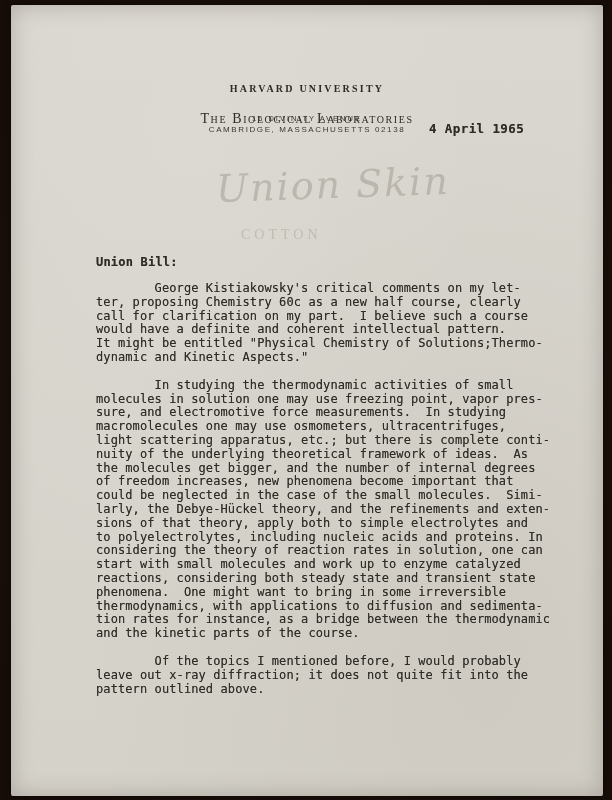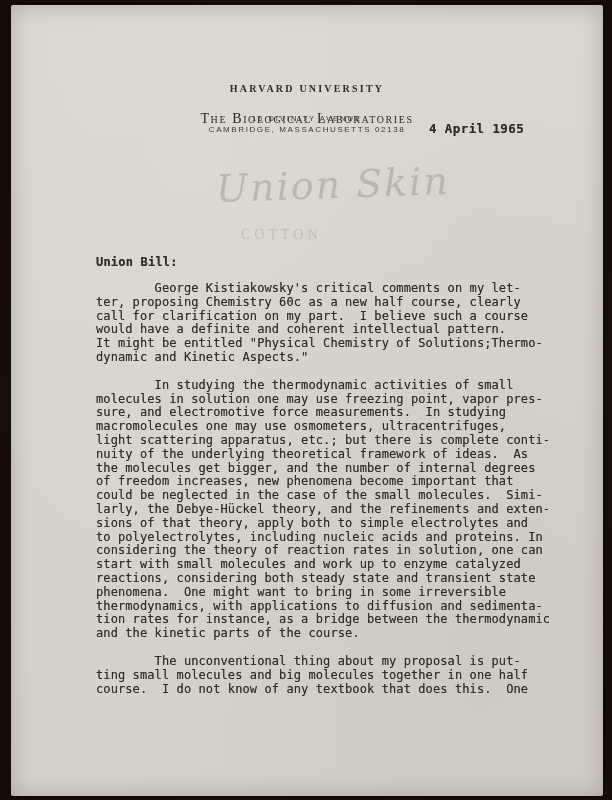--- a/index.html
+++ b/index.html
@@ -130,19 +130,19 @@
 larly, the Debye-Hückel theory, and the refinements and exten-
 sions of that theory, apply both to simple electrolytes and
 to polyelectrolytes, including nucleic acids and proteins. In
 considering the theory of reaction rates in solution, one can
 start with small molecules and work up to enzyme catalyzed
 reactions, considering both steady state and transient state
 phenomena.  One might want to bring in some irreversible
 thermodynamics, with applications to diffusion and sedimenta-
 tion rates for instance, as a bridge between the thermodynamic
 and the kinetic parts of the course.</div>
-      <div class="para typed">        The unconventional thing about my proposal is put-
-ting small molecules and big molecules together in one half
-course.  I do not know of any textbook that does this.  One</div>
+      <div class="para typed">        Of the topics I mentioned before, I would probably
+leave out x-ray diffraction; it does not quite fit into the
+pattern outlined above.</div>
     </div>
 
   </div>
 </div>
 
 </body></html>

